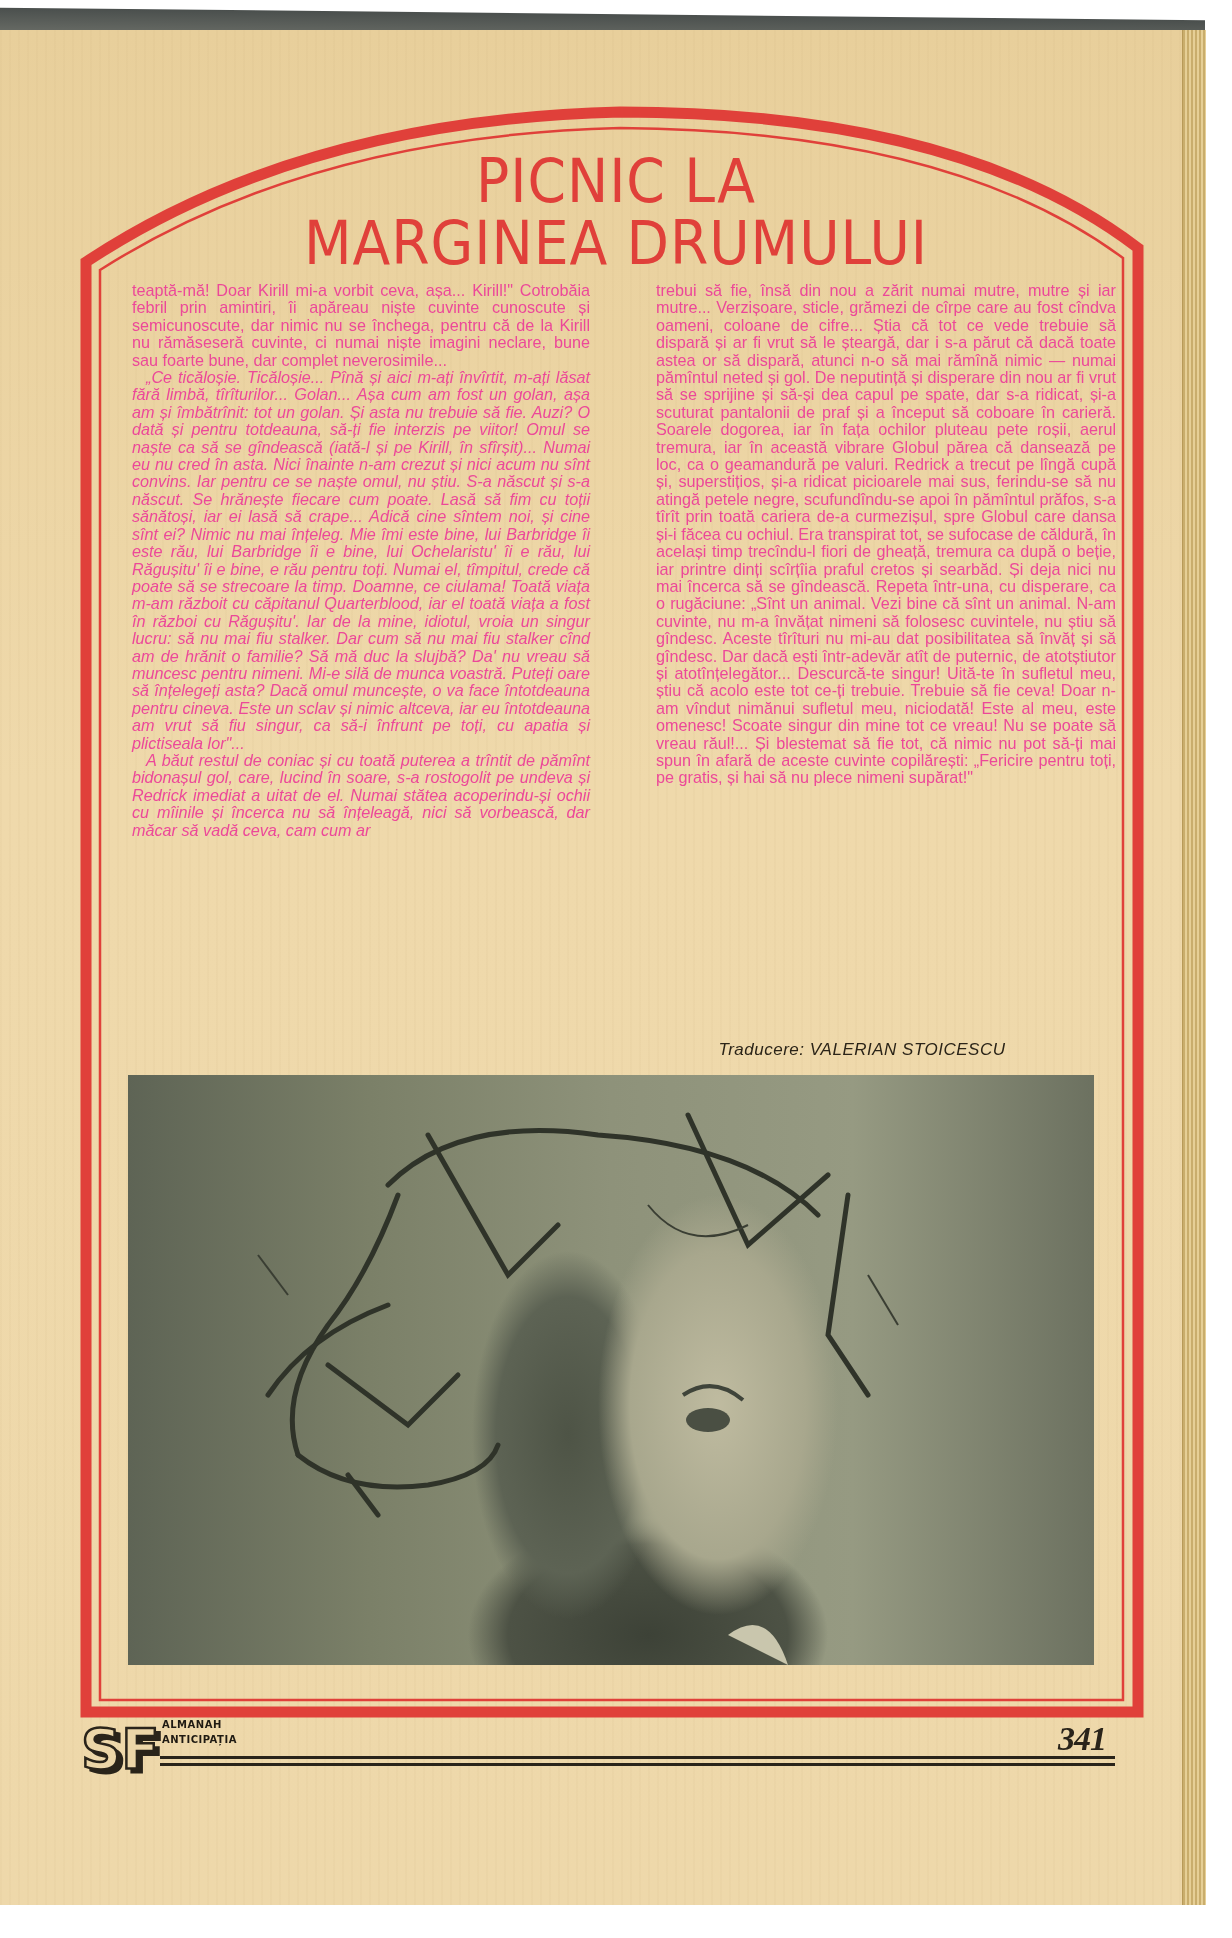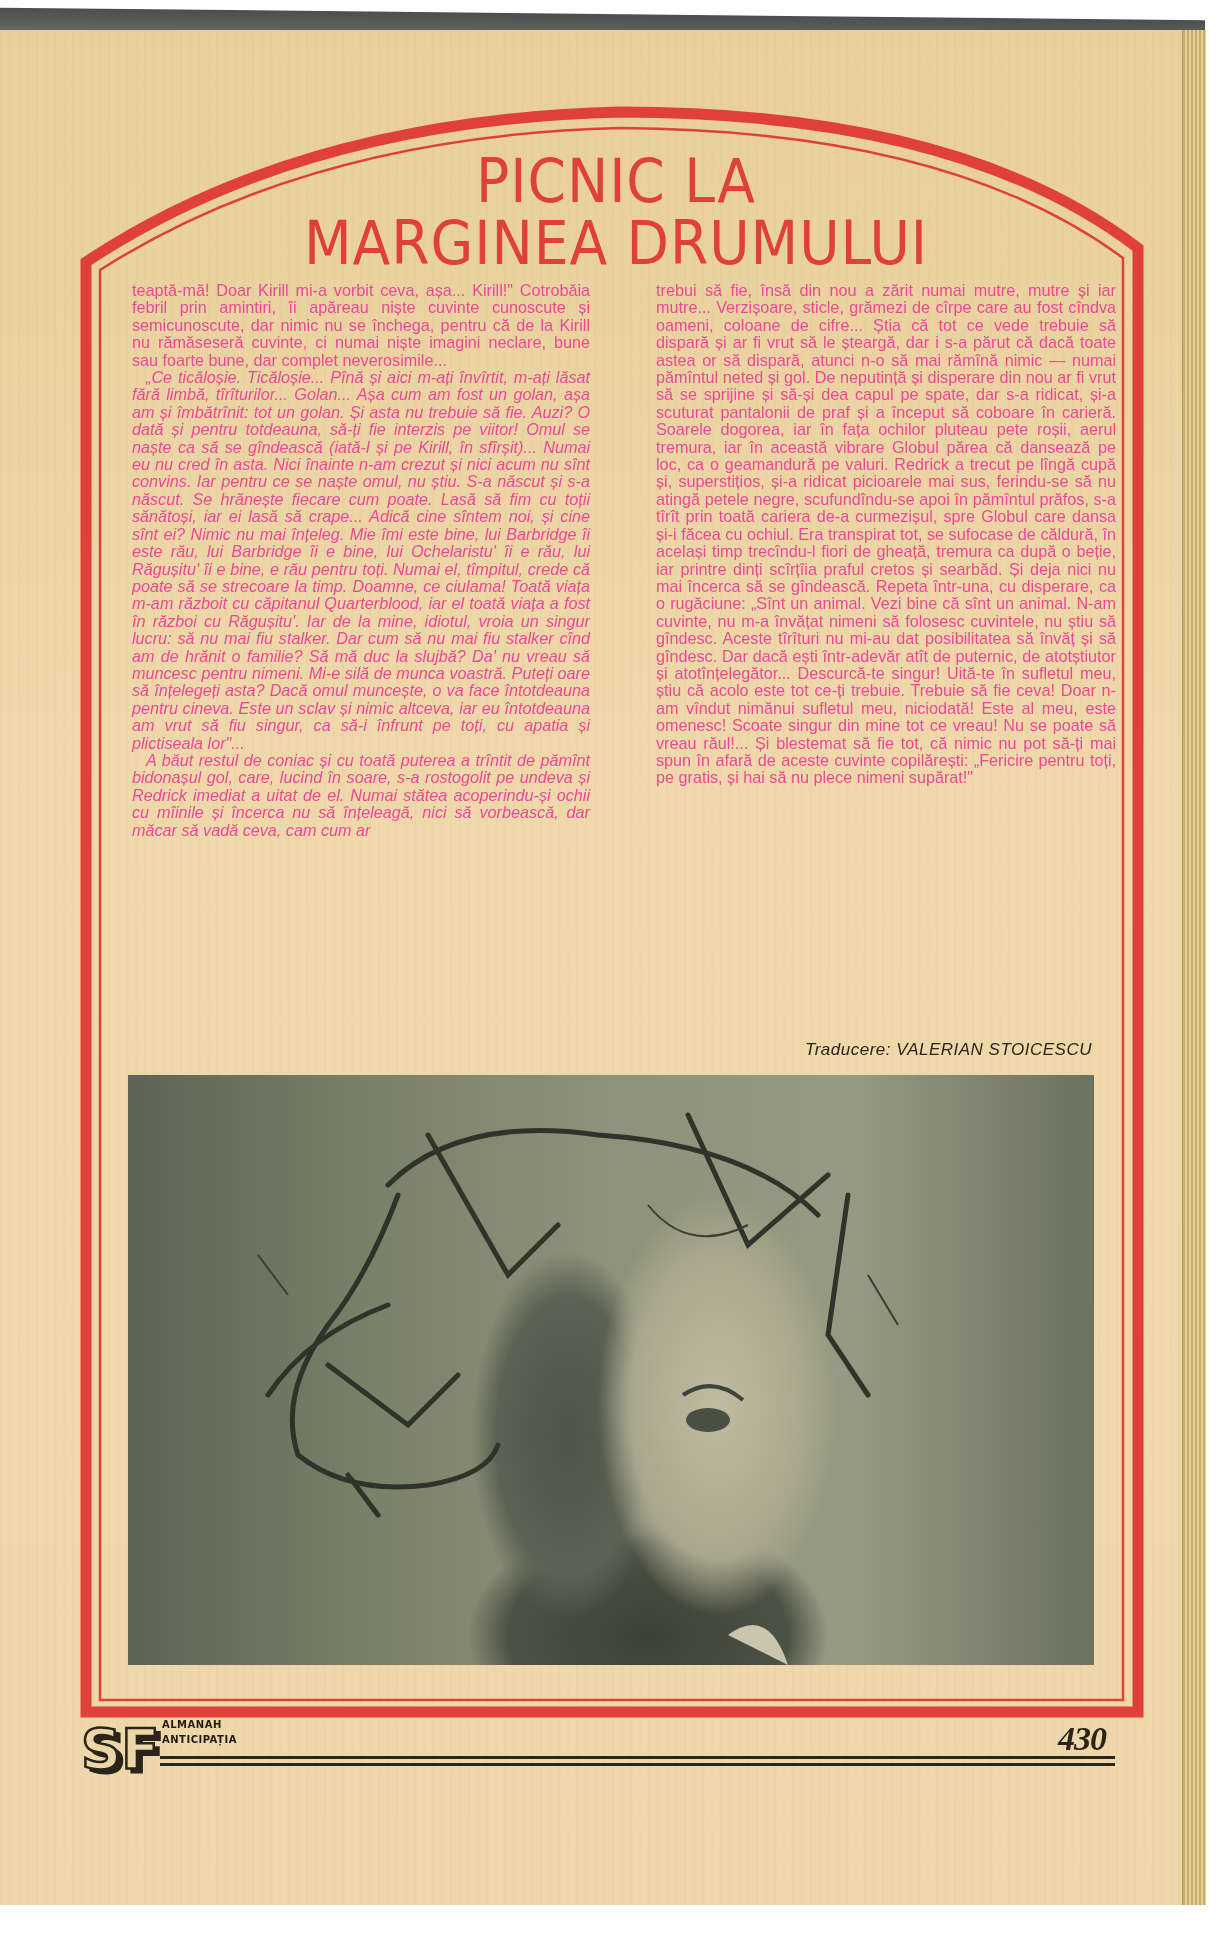--- a/index.html
+++ b/index.html
@@ -42,21 +42,21 @@
     .col {
       position: absolute; top: 282px;
       font-family: "Liberation Sans", sans-serif; font-size: 16.2px; line-height: 17.4px;
       color: #ec4899; text-align: justify; hyphens: manual;
     }
     .col-left { left: 132px; width: 458px; }
     .col-right { left: 656px; width: 460px; }
     .col p { margin: 0; }
     .col p.indent { text-indent: 14px; font-style: italic; }
     .credit {
-      position: absolute; left: 632px; top: 1040px; width: 460px; text-align: right;
+      position: absolute; left: 632px; top: 1040px; width: 460px; text-align: center;
       font-style: italic; font-size: 17px; color: #2b2418; letter-spacing: 0.5px;
     }
     .photo {
       position: absolute; left: 128px; top: 1075px; width: 966px; height: 590px;
       background:
         radial-gradient(ellipse 160px 280px at 590px 330px, #bfbba0 0%, #a8a78d 55%, transparent 75%),
         radial-gradient(ellipse 120px 230px at 440px 360px, #4e5446 0%, #5d6354 60%, transparent 80%),
         radial-gradient(ellipse 200px 130px at 520px 560px, #3d4237 0%, #4d5245 70%, transparent 90%),
         linear-gradient(90deg, #5e6455 0%, #7b8068 25%, #8e927a 50%, #969a82 75%, #6c7160 100%);
     }
@@ -131,13 +131,13 @@
 <svg class="footer-logo" viewBox="0 0 90 66">
   <text x="8" y="54" font-family="DejaVu Sans, sans-serif" font-weight="700" font-size="56" fill="#2a241a" stroke="#2a241a" stroke-width="2">SF</text>
   <text x="3" y="50" font-family="DejaVu Sans, sans-serif" font-weight="700" font-size="56" fill="#ecd6a8" stroke="#2a241a" stroke-width="2.5">SF</text>
 </svg>
 <div class="footer-brand">
   <div>ALMANAH</div>
   <div>ANTICIPAȚIA</div>
 </div>
 <div class="footer-rule" style="top:1756px;"></div>
 <div class="footer-rule" style="top:1763px;"></div>
-<div class="page-number">430</div>
+<div class="page-number">341</div>
 
 </body></html>

